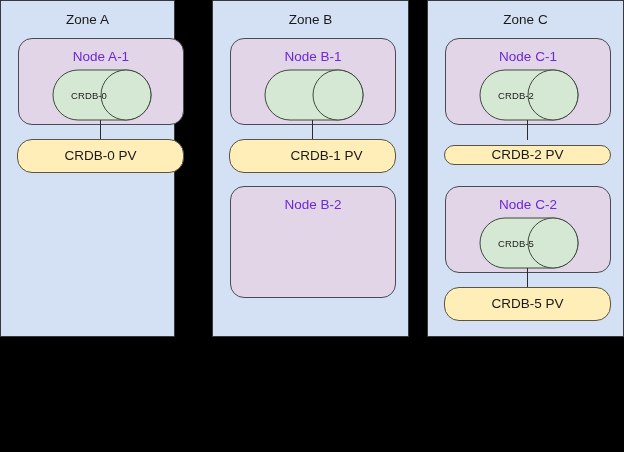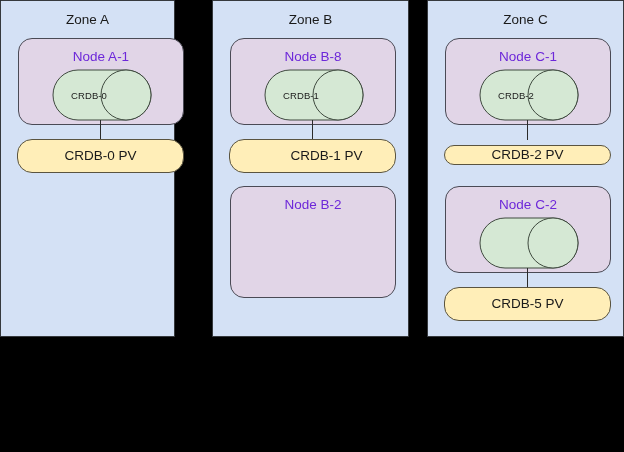--- a/index.html
+++ b/index.html
@@ -139,28 +139,27 @@
 
     <div class="pv" style="left:16px; top:138px; width:167px; height:34px;">
       <span class="pv-label">CRDB-0 PV</span>
     </div>
   </div>
 
   <div class="zone" style="left:212px; top:0px; width:197px; height:337px;">
     <div class="zone-title">Zone B</div>
 
     <div class="node" style="left:17px; top:37px; width:166px; height:87px;">
-      <div class="node-title">Node B-8</div>
-
-      <div class="cylinder" style="left:33px; top:30px;">
-        <svg viewBox="0 0 100 52" xmlns="http://www.w3.org/2000/svg" aria-hidden="true">
-          <path d="M 26 1 L 74 1 A 25 25 0 0 1 74 51 L 26 51 A 25 25 0 0 1 26 1 Z" fill="#d5e8d4" stroke="#3f4a3f" stroke-width="1"></path>
-          <ellipse cx="74" cy="26" rx="25" ry="25" fill="#d5e8d4" stroke="#3f4a3f" stroke-width="1"></ellipse>
-        </svg>
-        <div class="cyl-label">CRDB-1</div>
+      <div class="node-title">Node B-1</div>
+
+      <div class="cylinder" style="left:33px; top:30px;">
+        <svg viewBox="0 0 100 52" xmlns="http://www.w3.org/2000/svg" aria-hidden="true">
+          <path d="M 26 1 L 74 1 A 25 25 0 0 1 74 51 L 26 51 A 25 25 0 0 1 26 1 Z" fill="#d5e8d4" stroke="#3f4a3f" stroke-width="1"></path>
+          <ellipse cx="74" cy="26" rx="25" ry="25" fill="#d5e8d4" stroke="#3f4a3f" stroke-width="1"></ellipse>
+        </svg>
       </div>
     </div>
 
     <div class="connector" style="left:99px; top:119px; height:20px;"></div>
 
     <div class="pv" style="left:16px; top:138px; width:167px; height:34px;padding-left:28px;">
       <span class="pv-label">CRDB-1 PV</span>
     </div>
 
     <div class="node" style="left:17px; top:185px; width:166px; height:112px;">
@@ -190,20 +189,21 @@
     </div>
 
     <div class="node" style="left:17px; top:185px; width:166px; height:87px;">
       <div class="node-title">Node C-2</div>
 
       <div class="cylinder" style="left:33px; top:30px;">
         <svg viewBox="0 0 100 52" xmlns="http://www.w3.org/2000/svg" aria-hidden="true">
           <path d="M 26 1 L 74 1 A 25 25 0 0 1 74 51 L 26 51 A 25 25 0 0 1 26 1 Z" fill="#d5e8d4" stroke="#3f4a3f" stroke-width="1"></path>
           <ellipse cx="74" cy="26" rx="25" ry="25" fill="#d5e8d4" stroke="#3f4a3f" stroke-width="1"></ellipse>
         </svg>
+        <div class="cyl-label">CRDB-5</div>
       </div>
     </div>
 
     <div class="connector" style="left:99px; top:267px; height:20px;"></div>
 
     <div class="pv" style="left:16px; top:286px; width:167px; height:34px;">
       <span class="pv-label">CRDB-5 PV</span>
     </div>
   </div>
 

